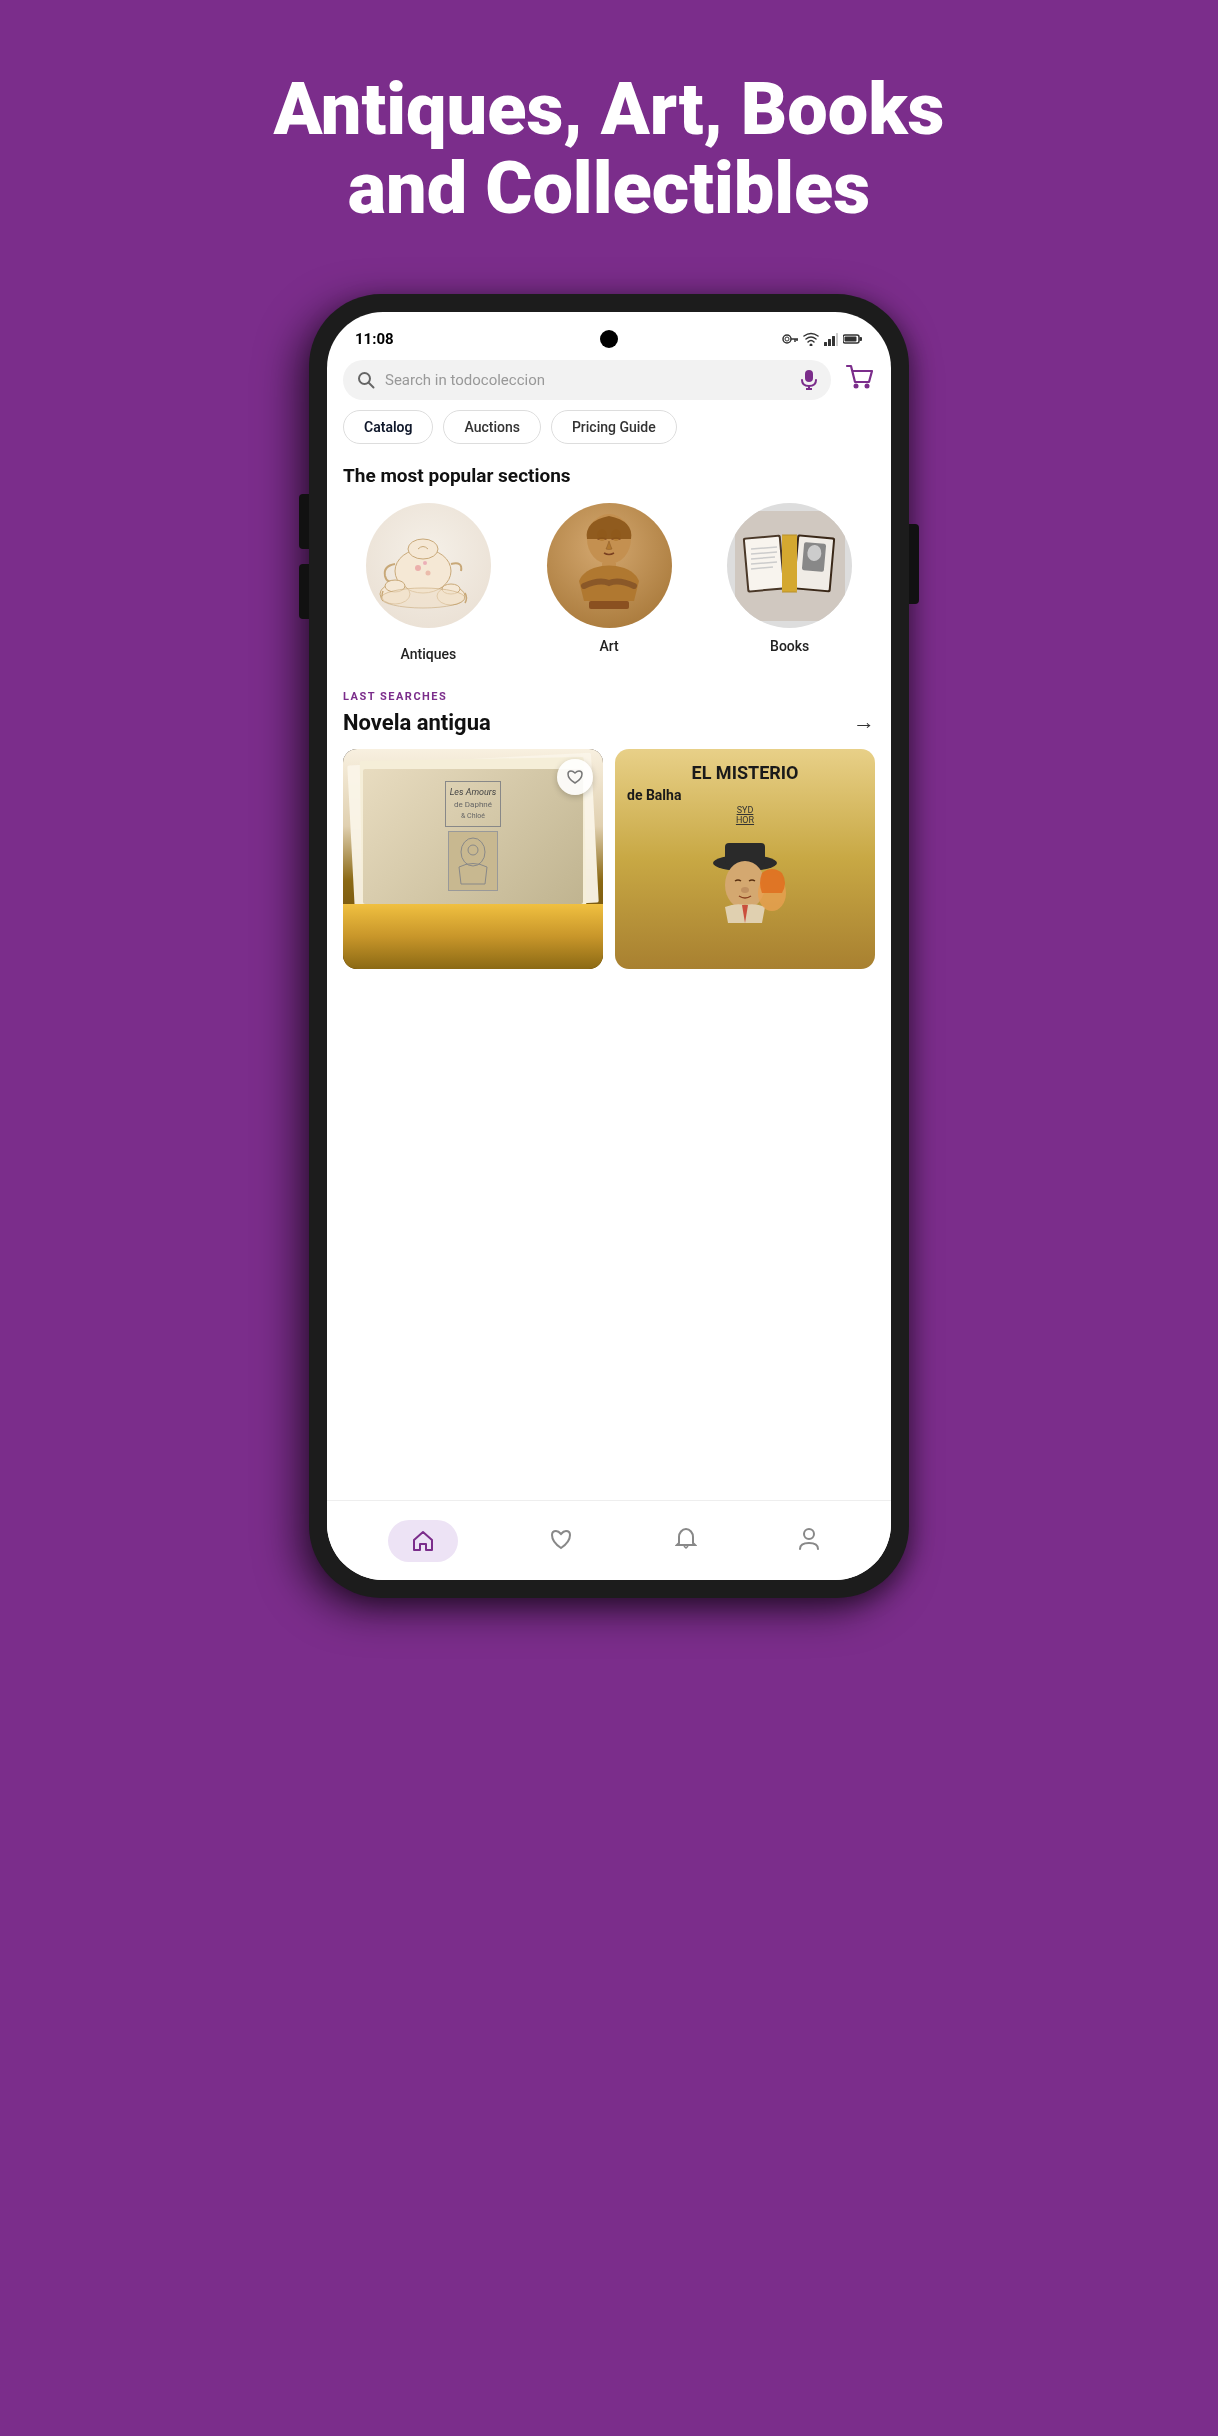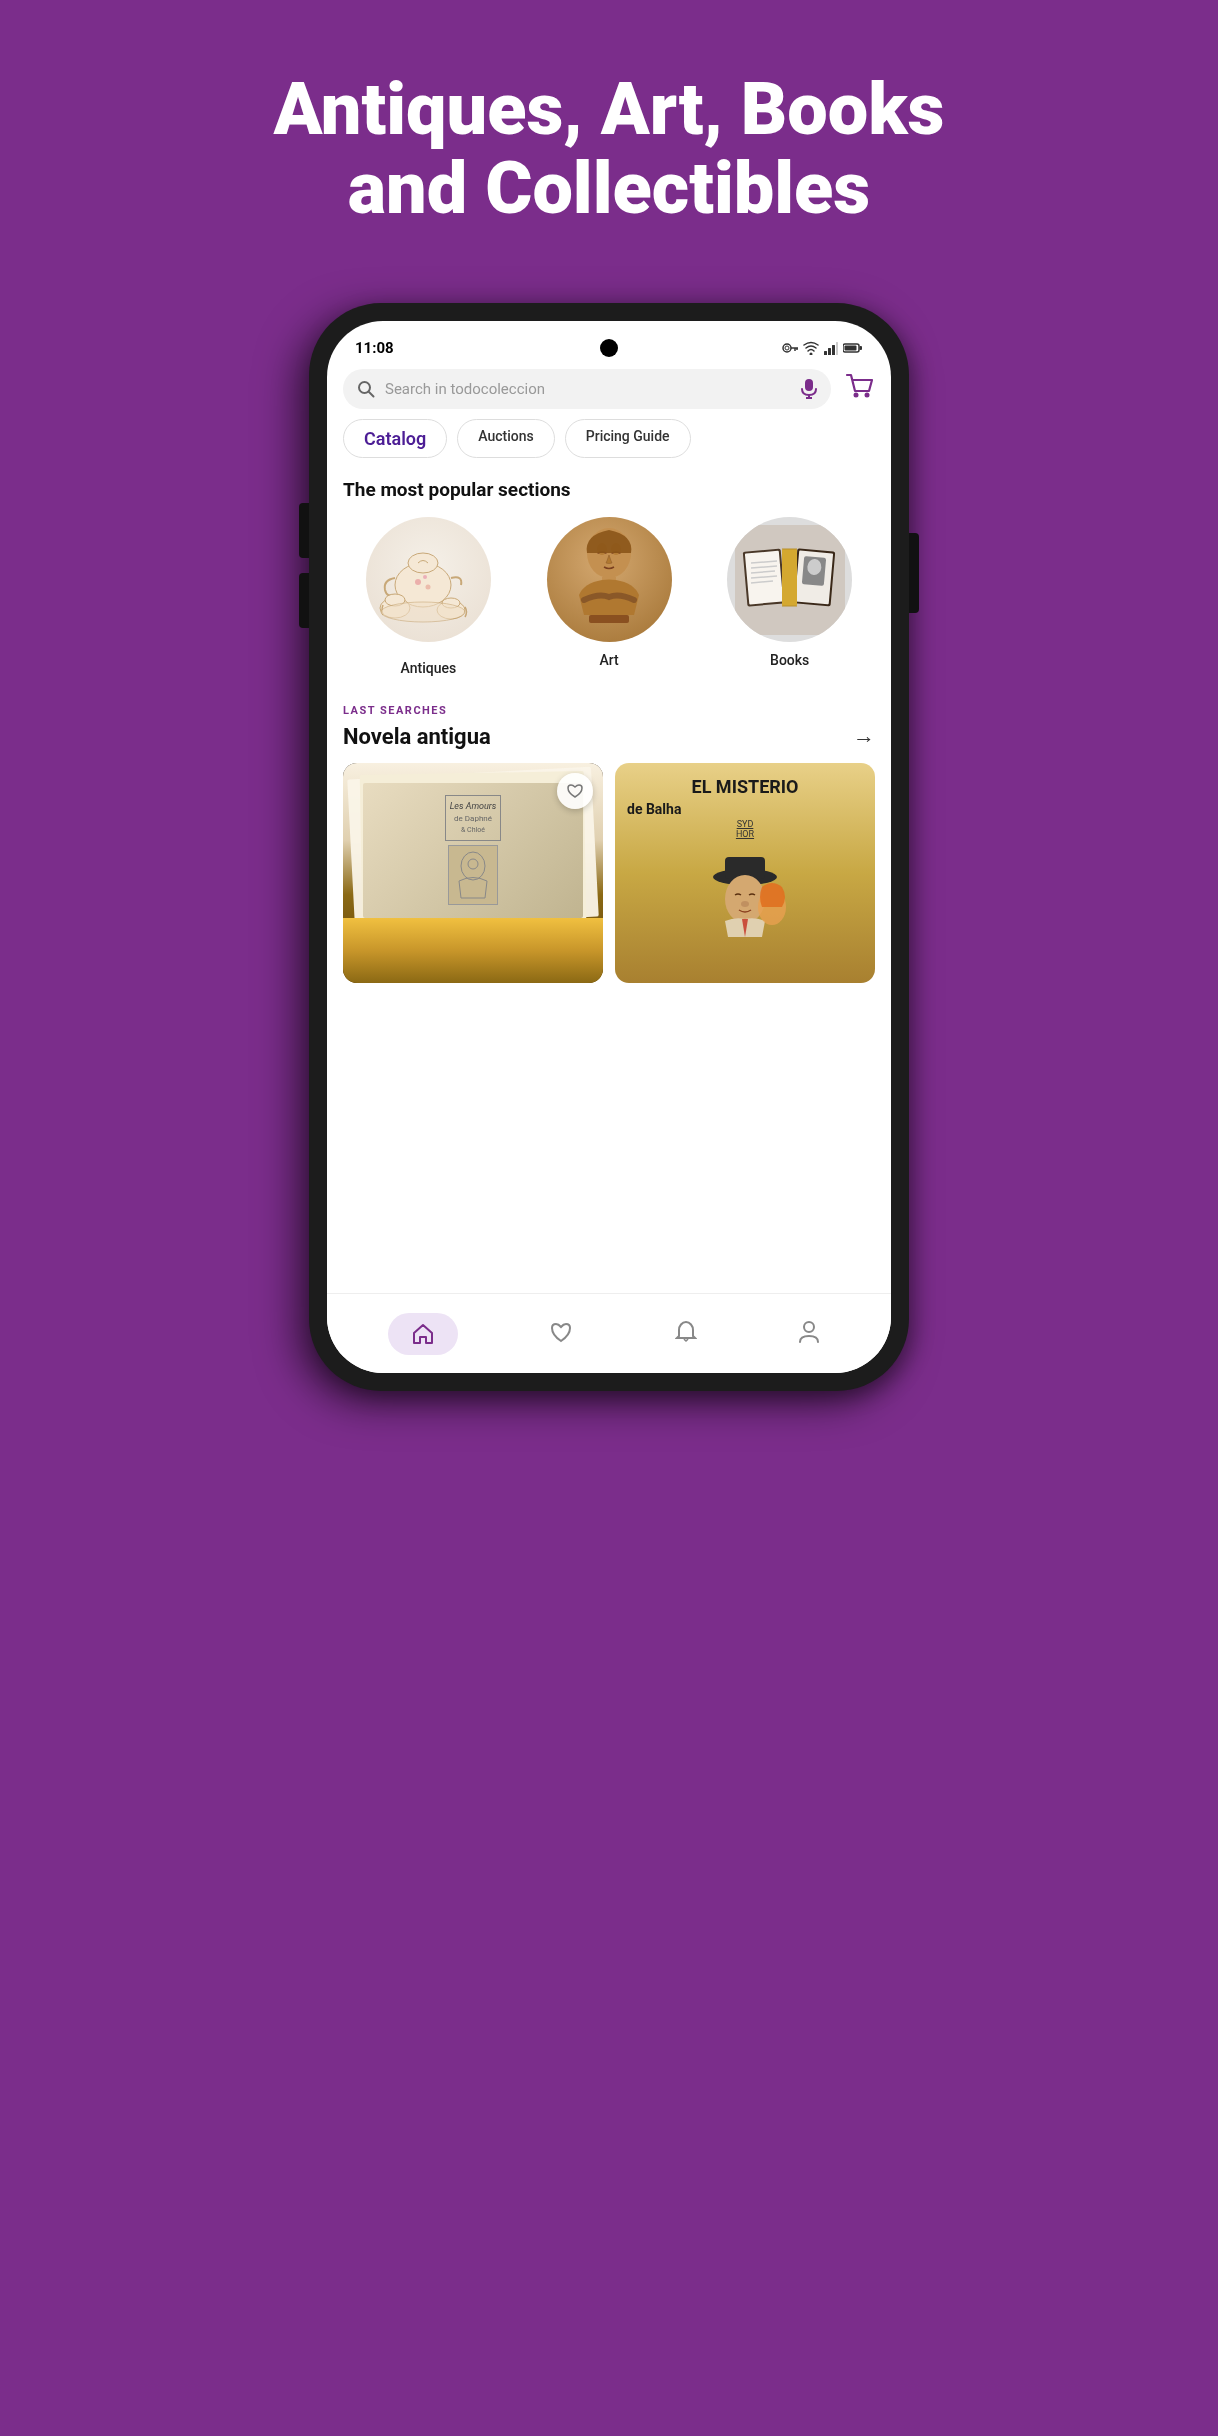--- a/index.html
+++ b/index.html
@@ -17,21 +17,21 @@
     }
   </style>
 </head>
 <body>
 
 <div style="color:#fff; font-size:72px; font-weight:900; text-align:center; padding:70px 100px 50px; line-height:1.1;">
   <span>Antiques, Art, Books</span><br>
   <span>and Collectibles</span>
 </div>
 
-<div style="position:relative; width:600px; height:1088px; margin-top:25px;">
+<div style="position:relative; width:600px; height:1304px; margin-top:16px;">
 
   <div style="position:absolute; inset:0; background:#1c1c1c; border-radius:72px; box-shadow: -12px 12px 40px rgba(0,0,0,0.6), 6px 6px 20px rgba(0,0,0,0.3);">
   </div>
 
   <div style="position:absolute; left:-10px; top:200px; width:10px; height:55px; background:#111; border-radius:4px 0 0 4px;"></div>
   <div style="position:absolute; left:-10px; top:270px; width:10px; height:55px; background:#111; border-radius:4px 0 0 4px;"></div>
   <div style="position:absolute; right:-10px; top:230px; width:10px; height:80px; background:#111; border-radius:0 4px 4px 0;"></div>
 
   <div style="position:absolute; top:18px; left:18px; right:18px; bottom:18px; background:#fff; border-radius:56px; overflow:hidden;">
 
@@ -91,21 +91,21 @@
       <div style="margin-left:4px;">
         <svg width="30" height="28" viewBox="0 0 30 28">
           <path d="M2 2 L6 2 L10 18 L24 18 L27 7 L8 7" fill="none" stroke="#7B2D8B" stroke-width="2.2" stroke-linecap="round" stroke-linejoin="round"></path>
           <circle cx="11" cy="22" r="2.5" fill="#7B2D8B"></circle>
           <circle cx="22" cy="22" r="2.5" fill="#7B2D8B"></circle>
         </svg>
       </div>
     </div>
 
     <div style="display:flex; gap:10px; padding:0 16px 16px; overflow:hidden;">
-      <div style="border:1.5px solid #ddd; border-radius:24px; padding:8px 20px; font-size:18px; font-weight:600; color:#4c1d95; white-space:nowrap; background:#fff;">
+      <div style="border:1.5px solid #ddd; border-radius:24px; padding:8px 20px; font-size:14px; font-weight:600; color:#0f172a; white-space:nowrap; background:#fff;">
         <span>Catalog</span>
       </div>
       <div style="border:1.5px solid #ddd; border-radius:24px; padding:8px 20px; font-size:14px; font-weight:500; color:#333; white-space:nowrap; background:#fff;">
         <span>Auctions</span>
       </div>
       <div style="border:1.5px solid #ddd; border-radius:24px; padding:8px 20px; font-size:14px; font-weight:500; color:#333; white-space:nowrap; background:#fff;">
         <span>Pricing Guide</span>
       </div>
     </div>
 

